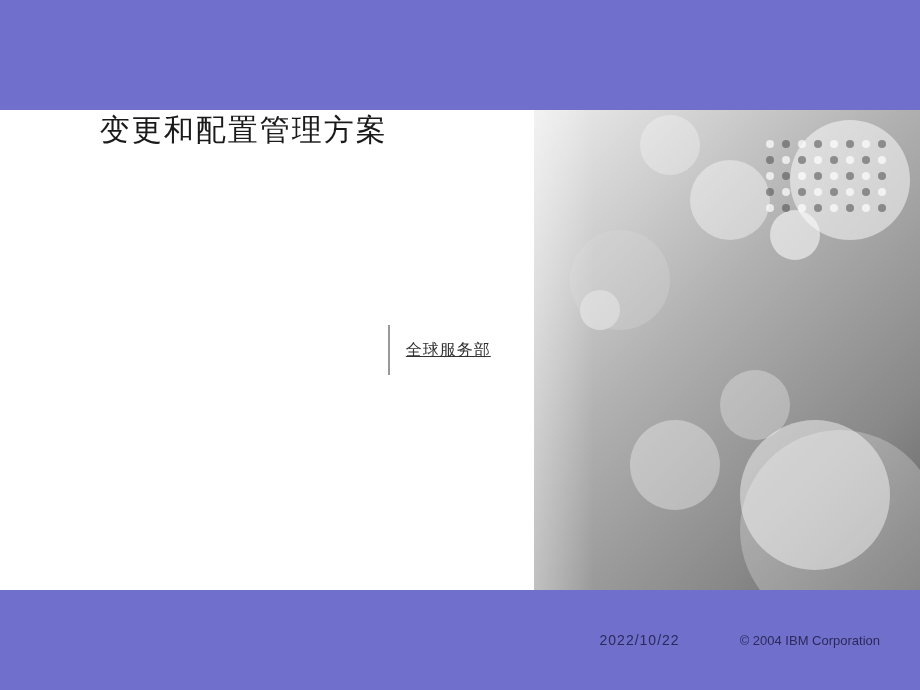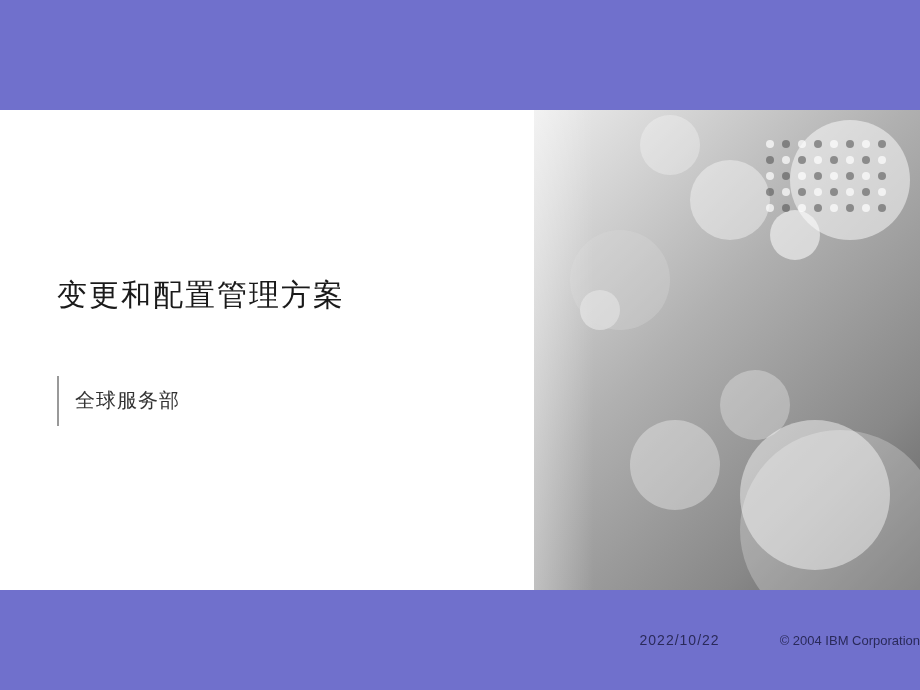--- a/index.html
+++ b/index.html
@@ -42,21 +42,21 @@
       background: #ffffff;
       overflow: hidden;
     }
 
     
     .left-content {
       width: 58%;
       height: 100%;
       background: #ffffff;
       display: flex;
-      flex-direction: column;
+      flex-direction: row;
       justify-content: center;
       padding-left: 57px;
       position: relative;
       z-index: 2;
     }
 
     .main-title {
       font-size: 30px;
       font-weight: 400;
       color: #1a1a1a;
@@ -72,24 +72,25 @@
     }
 
     .vertical-divider {
       width: 2px;
       height: 50px;
       background: #999999;
       flex-shrink: 0;
     }
 
     .sub-title {
-      font-size: 20px;
+      font-size: 16px;
       color: #333333;
       letter-spacing: 1px;
       font-family: 'SimSun', 'Microsoft YaHei', sans-serif;
+      text-decoration: underline;
     }
 
     
     .right-image {
       position: absolute;
       right: 0;
       top: 0;
       width: 55%;
       height: 100%;
       overflow: hidden;
@@ -157,20 +158,21 @@
 
     
     .bottom-bar {
       width: 100%;
       height: 100px;
       background: #7070cc;
       flex-shrink: 0;
       display: flex;
       align-items: center;
       justify-content: flex-end;
+      padding-right: 40px;
       gap: 60px;
     }
 
     .footer-date {
       font-size: 14px;
       color: #2a2a5a;
       font-weight: 500;
       letter-spacing: 1px;
     }
 

